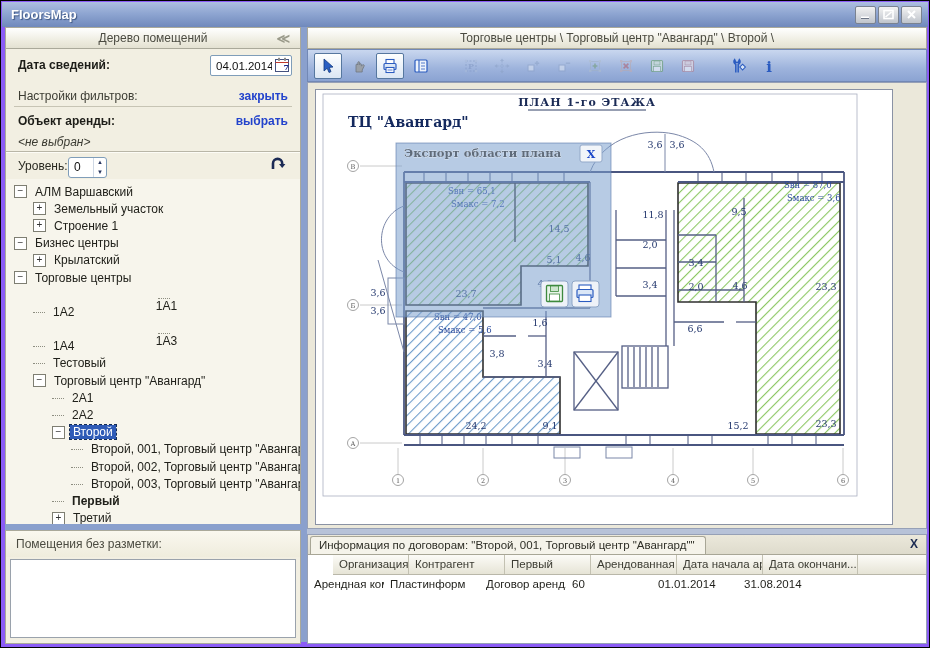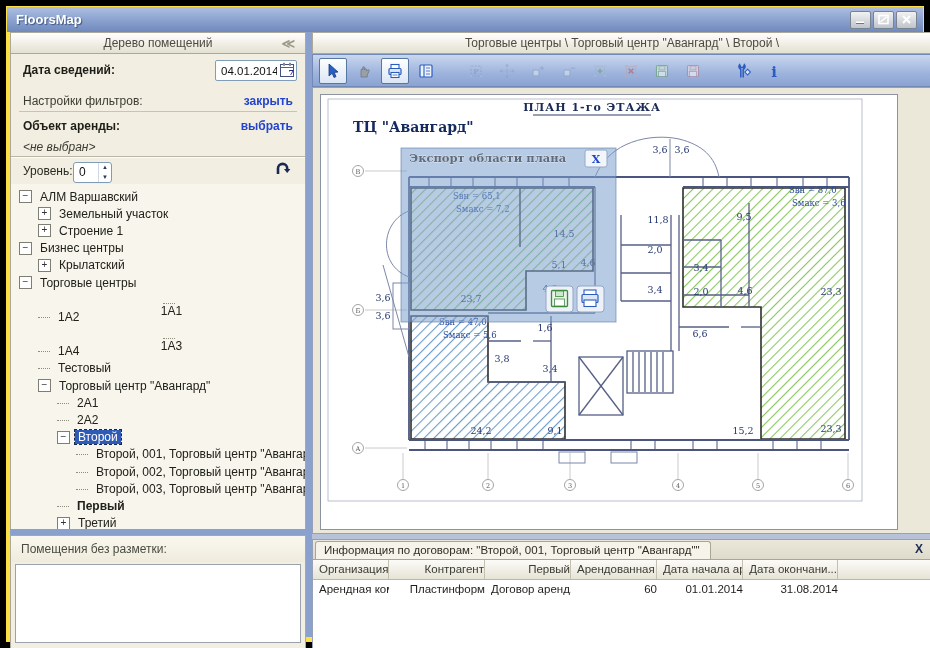--- a/index.html
+++ b/index.html
@@ -1,29 +1,29 @@
 <!DOCTYPE html>
 <html><head>
 <meta charset="utf-8">
 <style>
   html,body{margin:0;padding:0;}
   body{width:930px;height:648px;position:relative;font-family:"Liberation Sans",sans-serif;background:#5a6f9e;overflow:hidden;}
-  #window{position:absolute;inset:0;background:#fde047;border:6px solid #000000;box-sizing:border-box;}
+  #window{position:absolute;inset:0;background:#8b5cf6;border:1px solid #000000;box-sizing:border-box;}
   
   .titlebar{position:absolute;left:1px;right:1px;top:1px;height:25px;
     background:linear-gradient(180deg,#aebfe0 0%,#8fa6d2 45%,#7089bc 100%);
     display:flex;align-items:center;}
   .title-text{color:#fff;font-weight:bold;font-size:13px;padding-left:9px;text-shadow:1px 1px 1px #3c5581;}
   .win-controls{margin-left:auto;display:flex;gap:2px;padding-right:6px;}
   .win-btn{width:19px;height:16px;border:1px solid #7a8290;border-radius:2px;
     background:linear-gradient(#f2f2f2,#bfc4cc);display:flex;align-items:center;justify-content:center;}
   
   .content{position:absolute;left:4px;right:4px;top:26px;bottom:5px;background:#8aa0cd;}
   .sidebar{position:absolute;left:0;top:0;width:296px;height:617px;}
-  .mainarea{position:absolute;left:302px;top:0;width:620px;height:549px;text-align:right;}
+  .mainarea{position:absolute;left:302px;top:0;width:620px;height:549px;}
   .panel-header{height:22px;background:linear-gradient(#ffffff,#eceadd 70%,#e3e1d2);
     border:1px solid #aaa99a;box-sizing:border-box;display:flex;align-items:center;justify-content:center;
     font-size:12px;color:#4b4b41;position:relative;}
   
   .filters{position:absolute;left:0;top:22px;width:296px;height:130px;background:#f2efe2;
     border-left:1px solid #aaa99a;border-right:1px solid #aaa99a;box-sizing:border-box;font-size:12px;}
   .flabel{position:absolute;color:#1d1d18;}
   .bold{font-weight:bold;}
   .link{position:absolute;color:#2343cc;font-weight:bold;cursor:pointer;}
   .date-box{position:absolute;left:204px;top:6px;width:80px;height:19px;background:#fff;border:1px solid #7f9db9;
@@ -63,21 +63,21 @@
   
   .viewport{position:absolute;left:0;top:55px;width:620px;height:447px;background:#ebe8da;border:1px solid #96a0b6;box-sizing:border-box;}
   .page{position:absolute;left:7px;top:6px;width:576px;height:434px;background:#fff;border:1px solid #8a92a4;box-sizing:content-box;}
   
   .br-split{position:absolute;left:0;top:502px;width:620px;height:5px;background:#b7c2d8;}
   .br-panel{position:absolute;left:0;top:507px;width:620px;height:110px;background:#fff;border:1px solid #96a0b6;box-sizing:border-box;}
   .tabbar{height:19px;background:linear-gradient(#ebe8db,#dedbcc);border-bottom:1px solid #a8a696;display:flex;align-items:flex-end;position:relative;}
   .tab{margin-left:2px;height:18px;box-sizing:border-box;background:#f5f3ea;border:1px solid #a8a696;border-bottom:none;
     border-radius:3px 3px 0 0;font-size:11.5px;color:#2e2e26;padding:2px 10px 0 8px;white-space:nowrap;}
   .panel-close{position:absolute;right:8px;top:2px;font-size:12px;font-weight:bold;color:#1c2b52;line-height:14px;}
-  .thead{display:flex;height:19px;background:linear-gradient(#fcfbf7,#e6e4d6);border-bottom:1px solid #b9b7a9;}
+  .thead{display:flex;height:19px;background:linear-gradient(#fcfbf7,#e6e4d6);border-bottom:1px solid #b9b7a9;margin-left:25px;}
   .th{box-sizing:border-box;border-right:1px solid #c3c1b2;font-size:11.5px;color:#3b3b32;padding:3px 0 0 6px;
     white-space:nowrap;overflow:hidden;}
   .tr{display:flex;height:18px;background:#fff;}
   .td{box-sizing:border-box;font-size:11.5px;color:#1f1f1a;padding:3px 0 0 6px;white-space:nowrap;overflow:hidden;}
   .th:nth-child(1),.td:nth-child(1){width:76px;}
   .th:nth-child(2),.td:nth-child(2){width:96px;}
   .th:nth-child(3),.td:nth-child(3){width:86px;}
   .th:nth-child(4),.td:nth-child(4){width:86px;}
   .th:nth-child(5),.td:nth-child(5){width:86px;}
   .th:nth-child(6),.td:nth-child(6){width:95px;}

